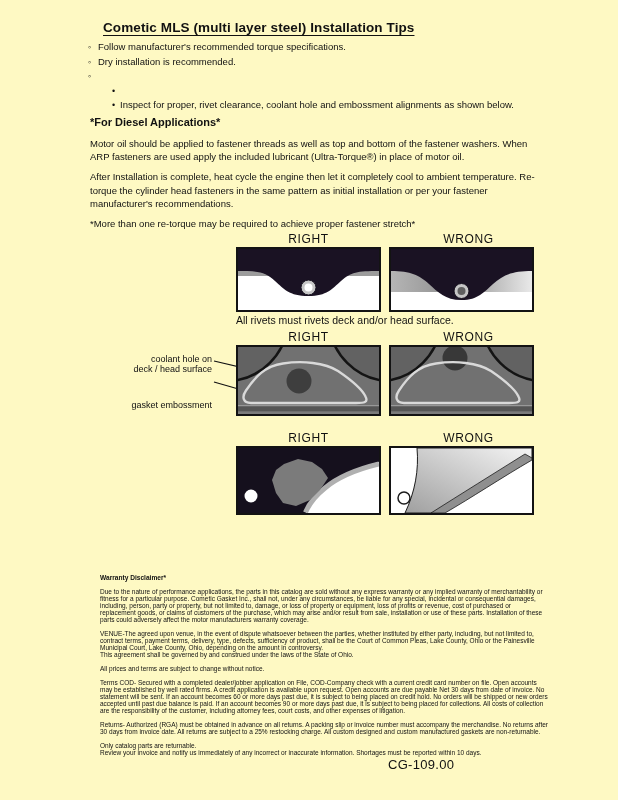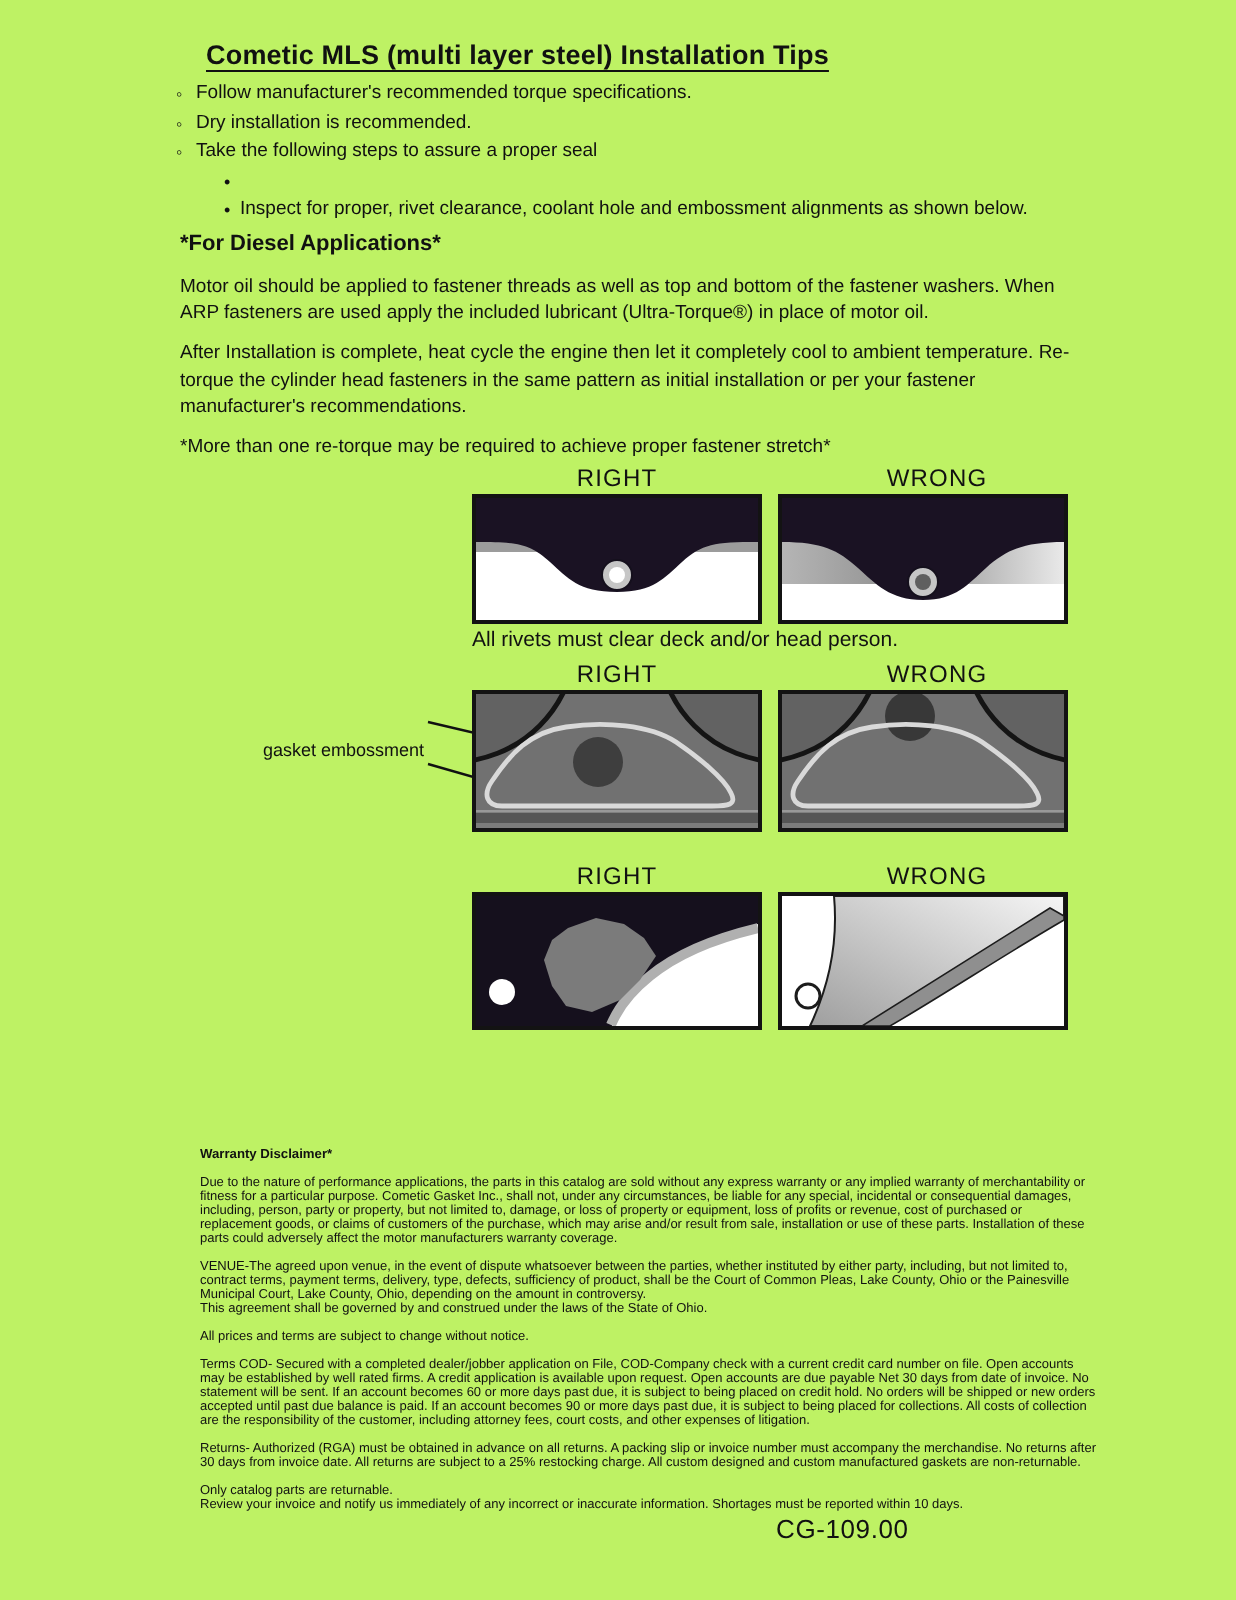--- a/index.html
+++ b/index.html
@@ -1,16 +1,16 @@
 <!DOCTYPE html>
 <html><head>
 <meta charset="utf-8">
 <style>
   html,body{margin:0;padding:0;background:#ffffff;}
-  .page{position:relative;width:618px;height:800px;background:#bef264;overflow:hidden;
+  .page{position:relative;width:618px;height:800px;background:#fef9c3;overflow:hidden;
         font-family:"Liberation Sans",sans-serif;color:#111;}
 
   .title{position:absolute;left:103px;top:20px;font-size:13.5px;font-weight:bold;
          text-decoration:underline;text-underline-offset:3px;letter-spacing:.1px;}
 
   .bullets{position:absolute;left:88px;top:40px;width:460px;font-size:9.5px;line-height:14.5px;}
   .b-row{display:flex;}
   .b-row .mk{width:10px;font-size:9px;}
   .sub .mk{width:8px;}
   .sub{padding-left:24px;}
@@ -54,21 +54,20 @@
     <div class="b-row">
       <span class="mk">◦</span>
       <span>Follow manufacturer's recommended torque specifications.</span>
     </div>
     <div class="b-row">
       <span class="mk">◦</span>
       <span>Dry installation is recommended.</span>
     </div>
     <div class="b-row">
       <span class="mk">◦</span>
-      <span>Take the following steps to assure a proper seal</span>
     </div>
     <div class="b-row sub">
       <span class="mk">•</span>
     </div>
     <div class="b-row sub">
       <span class="mk">•</span>
       <span>Inspect for proper, rivet clearance, coolant hole and embossment alignments as shown below.</span>
     </div>
   </div>
 
@@ -105,24 +104,26 @@
           </defs>
           <rect x="0" y="0" width="141" height="61" fill="#ffffff"></rect>
           <rect x="0" y="20" width="141" height="23" fill="url(#gradW1)"></rect>
           <rect x="0" y="43" width="141" height="18" fill="#ffffff"></rect>
           <path d="M0 0 H141 V22 C121 22 112 26 102 35 C93 43 87 51 70.5 51 C54 51 47 43 38 35 C28 26 20 22 0 22 Z" fill="#1a1223"></path>
           <circle cx="70.5" cy="42" r="7.5" fill="#c6c6c6" stroke="#15101d" stroke-width="1"></circle>
           <circle cx="70.5" cy="42" r="4" fill="#5f5f5f"></circle>
         </svg>
       </div>
     </div>
-    <div class="cap">All rivets must clear deck and/or head person.</div>
+    <div class="cap">All rivets must rivets deck and/or head surface.</div>
   </div>
 
   <div class="annos" style="white-space:pre-line;">
+    <div>coolant hole on
+deck / head surface</div>
     <div class="anno2">gasket embossment</div>
   </div>
   <svg class="leaders" width="92" height="46">
     <line x1="2" y1="9" x2="87" y2="29" stroke="#111" stroke-width="1.2"></line>
     <line x1="2" y1="30" x2="44" y2="42" stroke="#111" stroke-width="1.2"></line>
   </svg>
 
   <div class="fig fig2">
     <div class="lblrow">
       <span>RIGHT</span>

